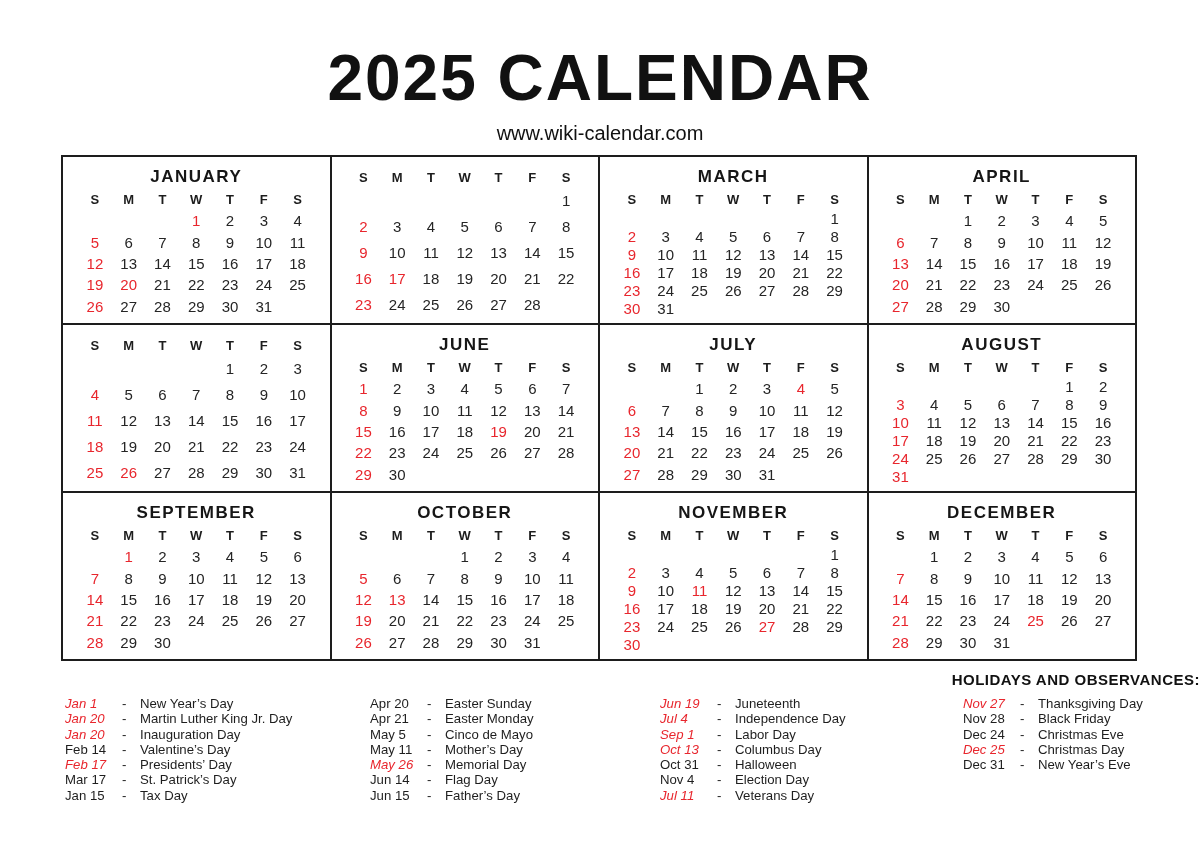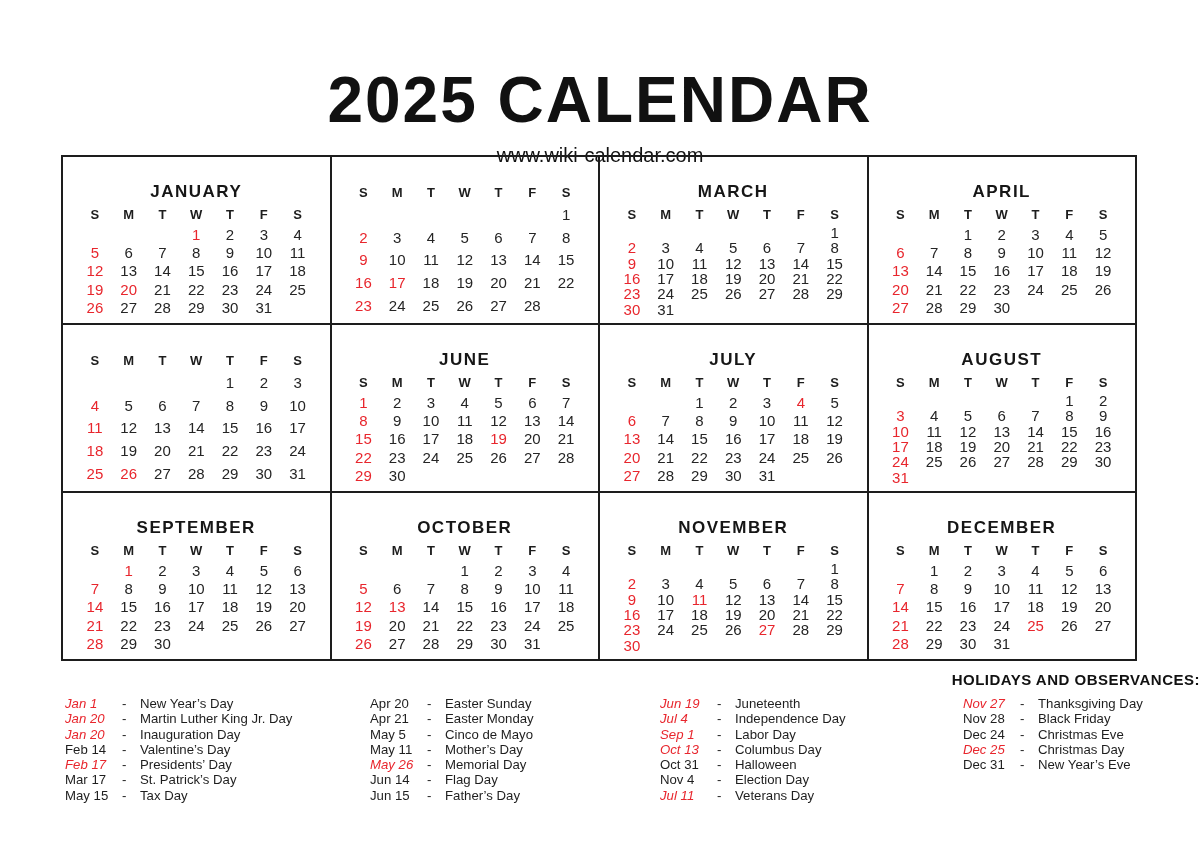--- a/index.html
+++ b/index.html
@@ -1,28 +1,28 @@
 <!DOCTYPE html>
 <html style="--red: #e8262d;"><head>
 <meta charset="utf-8">
 <style>
   * { margin: 0; padding: 0; box-sizing: border-box; }
   html, body { width: 1200px; height: 856px; background: #ffffff; overflow: hidden; }
   body { font-family: "Liberation Sans", sans-serif; color: #1d1d1d; position: relative; }
 
-  .page-header { text-align: center; padding-top: 68px; }
+  .page-header { text-align: center; padding-top: 46px; }
   .main-title { font-size: 64px; font-weight: bold; letter-spacing: 2px; color: #111111; line-height: 1; }
   .subtitle { font-size: 20px; color: #111111; margin-top: 12px; }
 
   .calendar-grid {
     position: absolute; left: 61px; top: 155px; width: 1076px; height: 506px;
     display: grid; grid-template-columns: repeat(4, 1fr); grid-template-rows: repeat(3, 1fr);
     border: 1px solid #1d1d1d;
   }
-  .month { border: 1px solid #1d1d1d; padding: 24px 15px 4px 15px; display: flex; flex-direction: column; }
+  .month { border: 1px solid #1d1d1d; padding: 9px 15px 4px 15px; display: flex; flex-direction: column; }
   .month-title { text-align: center; font-size: 17px; font-weight: bold; letter-spacing: 1.5px; color: #161616; line-height: 22px; }
   .dow-row { display: grid; grid-template-columns: repeat(7, 1fr); margin-top: 3px; }
   .dow { text-align: center; font-size: 13px; font-weight: bold; color: #1d1d1d; line-height: 18px; }
   .weeks { display: grid; grid-template-columns: repeat(7, 1fr); flex: 1; margin-top: 1px; margin-bottom: 2px; }
   .day { text-align: center; font-size: 15px; color: #252525; align-self: center; line-height: 1; }
   .day.red { color: var(--red); }
 
   .holidays-heading {
     position: absolute; left: 0; width: 1200px; top: 671px; text-align: right;
     font-size: 15px; font-weight: bold; letter-spacing: 0.5px; color: #111111;
@@ -647,21 +647,21 @@
         <div class="hdate red">Feb 17</div>
         <div class="hdash">-</div>
         <div class="hname">Presidents’ Day</div>
       </div>
       <div class="hrow">
         <div class="hdate">Mar 17</div>
         <div class="hdash">-</div>
         <div class="hname">St. Patrick’s Day</div>
       </div>
       <div class="hrow">
-        <div class="hdate">May 15</div>
+        <div class="hdate">Jan 15</div>
         <div class="hdash">-</div>
         <div class="hname">Tax Day</div>
       </div>
     </div>
     <div class="hcol">
       <div class="hrow">
         <div class="hdate">Apr 20</div>
         <div class="hdash">-</div>
         <div class="hname">Easter Sunday</div>
       </div>

